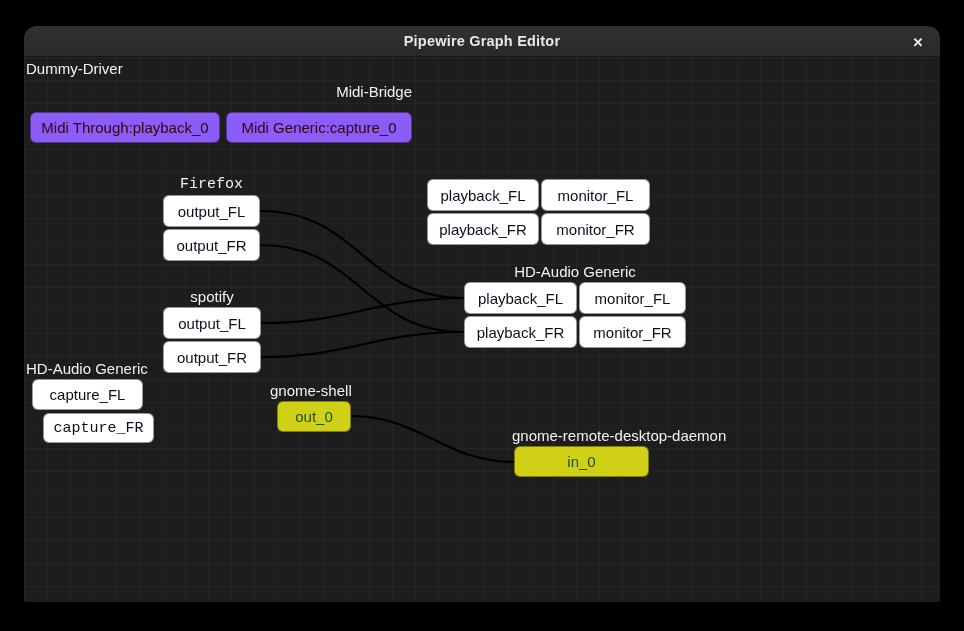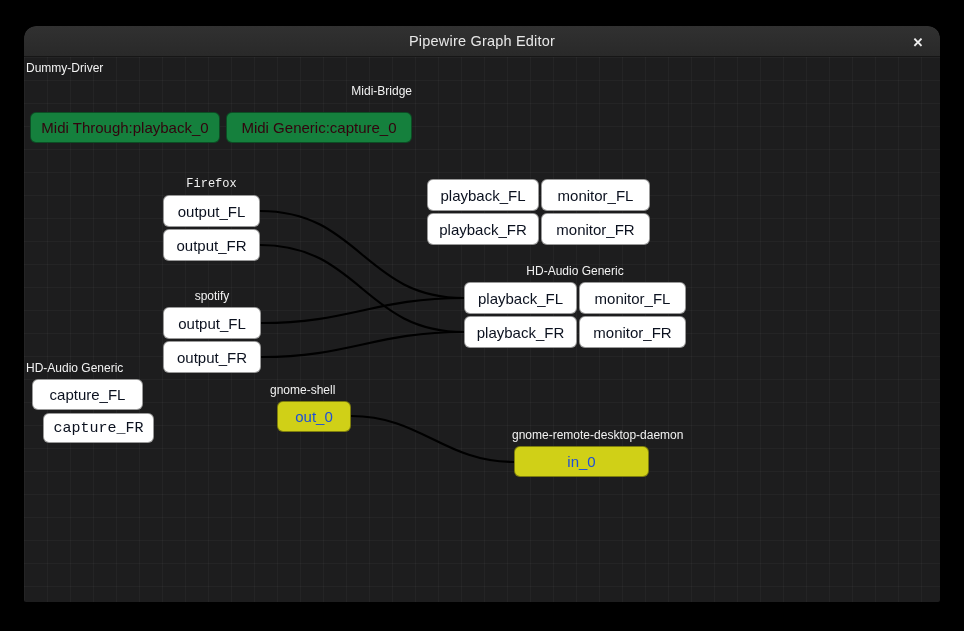--- a/index.html
+++ b/index.html
@@ -8,49 +8,49 @@
   .stage { position:relative; width:964px; height:631px; }
 
   
   .app-window { position:absolute; left:24px; top:26px; width:916px; height:576px;
                 border-radius:12px 12px 2px 2px; overflow:hidden;
                 box-shadow:0 6px 22px rgba(0,0,0,0.8); }
   .titlebar { position:absolute; left:0; top:0; width:100%; height:31px;
               background:linear-gradient(#313131,#292929);
               border-bottom:1px solid #161616; border-radius:12px 12px 0 0;
               display:flex; align-items:center; justify-content:center; }
-  .titlebar-title { color:#e8e8e8; font-size:14.5px; font-weight:normal; letter-spacing:0.2px; }
+  .titlebar-title { color:#e8e8e8; font-size:14.5px; font-weight:bold; letter-spacing:0.2px; }
   .close-btn { position:absolute; right:10px; top:4px; width:24px; height:24px;
                display:flex; align-items:center; justify-content:center;
                color:#f0f0f0; font-size:13px; font-weight:bold; border-radius:50%;
                cursor:pointer; }
 
   
   .canvas { position:absolute; left:0; top:31px; width:916px; height:545px;
             background-color:#1d1d1e;
             background-image:
               linear-gradient(rgba(255,255,255,0.030) 1px, transparent 1px),
               linear-gradient(90deg, rgba(255,255,255,0.030) 1px, transparent 1px);
             background-size:23px 23px; }
 
   
   .wires-layer { position:absolute; left:0; top:0; width:964px; height:631px;
                  pointer-events:none; }
   .wires-layer path { pointer-events:stroke; }
 
-  .node-title { position:absolute; color:#f2f2f2; font-size:12px; line-height:17px;
+  .node-title { position:absolute; color:#f2f2f2; font-size:15px; line-height:17px;
                 white-space:nowrap; }
   .node-title.centered { text-align:center; }
 
   .port { position:absolute; display:flex; align-items:center; justify-content:center;
           font-size:15px; border-radius:6px; border:1px solid rgba(0,0,0,0.40);
           white-space:nowrap; cursor:pointer; }
   .port.audio { background:#ffffff; color:#0b111f; }
-  .port.midi  { background:#15803d; color:#33030e;text-align:center; }
-  .port.video { background:#d0d017; color:#1d4ed8; }
+  .port.midi  { background:#8b5cf6; color:#33030e;text-align:center; }
+  .port.video { background:#d0d017; color:#14532d; }
 </style>
 </head>
 <body>
 
 <div class="stage">
 
   <div class="app-window">
     <div class="titlebar">
       <span class="titlebar-title">Pipewire Graph Editor</span>
       <span class="close-btn">✕</span>

